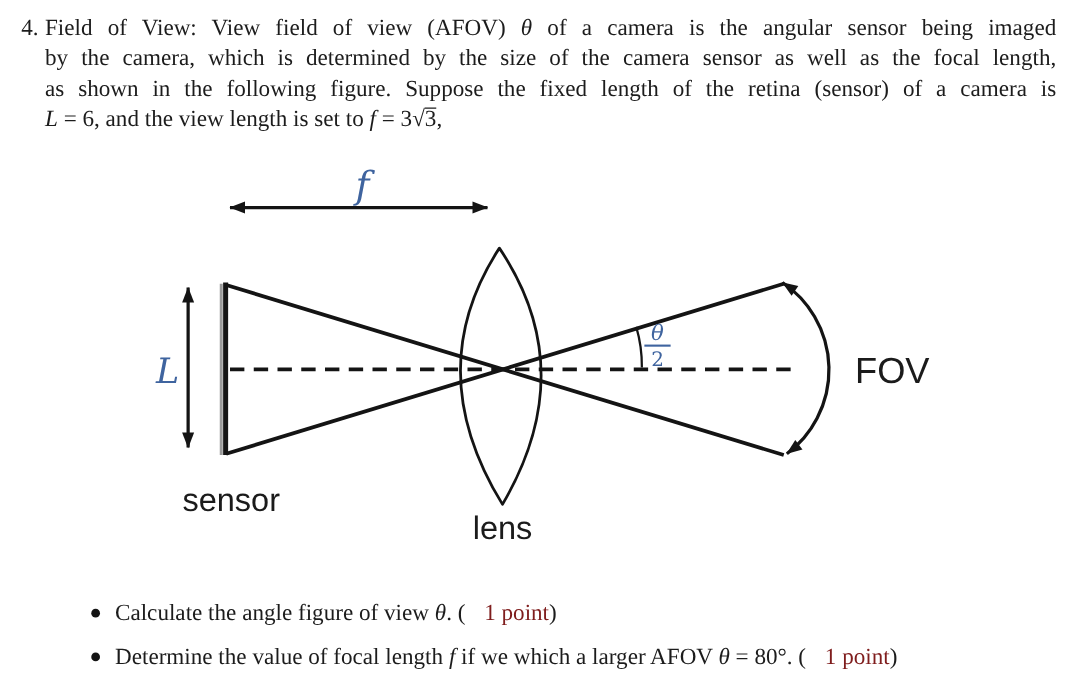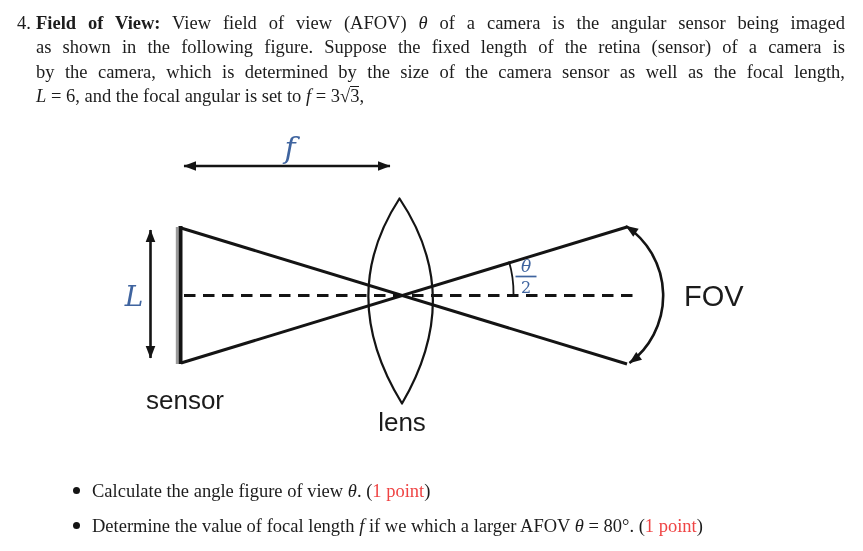--- a/index.html
+++ b/index.html
@@ -5,45 +5,45 @@
   html,body{margin:0;padding:0;background:#ffffff;}
   #screen{
     position:relative;width:863px;height:551px;background:#ffffff;overflow:hidden;
     font-family:"Liberation Serif",serif;color:#1c1c1c;
   }
   
   .doc{position:absolute;left:36px;top:11px;width:809px;font-size:18.5px;line-height:24.3px;}
   .pline{position:relative;white-space:normal;}
   .jline{text-align:justify;text-align-last:justify;}
   .pnum{position:absolute;left:-19px;top:0;}
-  .bold{font-weight:bold;}
+  .bold{font-weight:normal;}
   .mth{font-style:italic;font-family:"Liberation Serif",serif;}
   .radicand{display:inline-block;border-top:1.5px solid #1c1c1c;line-height:1.05;margin-top:1px;}
   
   .figure-svg{position:absolute;left:0;top:118px;}
   
   .bullets{position:absolute;left:92px;top:479px;width:745px;font-size:18.5px;line-height:24px;}
   .bullet{position:relative;margin-bottom:10.5px;}
   .dot{position:absolute;left:-19px;top:8px;width:7px;height:7px;border-radius:50%;background:#141414;}
-  .pts{color:#ef4444;}
+  .pts{color:#7f1d1d;margin-left:15px;}
 </style>
 </head>
 <body>
 
 <div id="screen">
 
   <div class="doc">
     <div class="pline jline">
       <span class="pnum">4.</span><span class="bold">Field of View:</span>
       <span>View field of view (AFOV) </span><span class="mth">θ</span><span> of a camera is the angular sensor being imaged</span>
     </div>
+    <div class="pline jline">by the camera, which is determined by the size of the camera sensor as well as the focal length,</div>
     <div class="pline jline">as shown in the following figure. Suppose the fixed length of the retina (sensor) of a camera is</div>
-    <div class="pline jline">by the camera, which is determined by the size of the camera sensor as well as the focal length,</div>
     <div class="pline">
-      <span class="mth">L</span><span> = 6, and the focal angular is set to </span><span class="mth">f</span><span> = 3</span><span>√</span><span class="radicand">3</span><span>,</span>
+      <span class="mth">L</span><span> = 6, and the view length is set to </span><span class="mth">f</span><span> = 3</span><span>√</span><span class="radicand">3</span><span>,</span>
     </div>
   </div>
 
   <svg class="figure-svg" width="863" height="335" viewBox="0 120 863 335" xmlns="http://www.w3.org/2000/svg">
     <defs>
       <marker id="ah" markerWidth="15" markerHeight="13" refX="12.5" refY="6" orient="auto-start-reverse" markerUnits="userSpaceOnUse">
         <path d="M0.5,1.2 L13,6 L0.5,10.8 Z" fill="#141414"></path>
       </marker>
     </defs>
 

